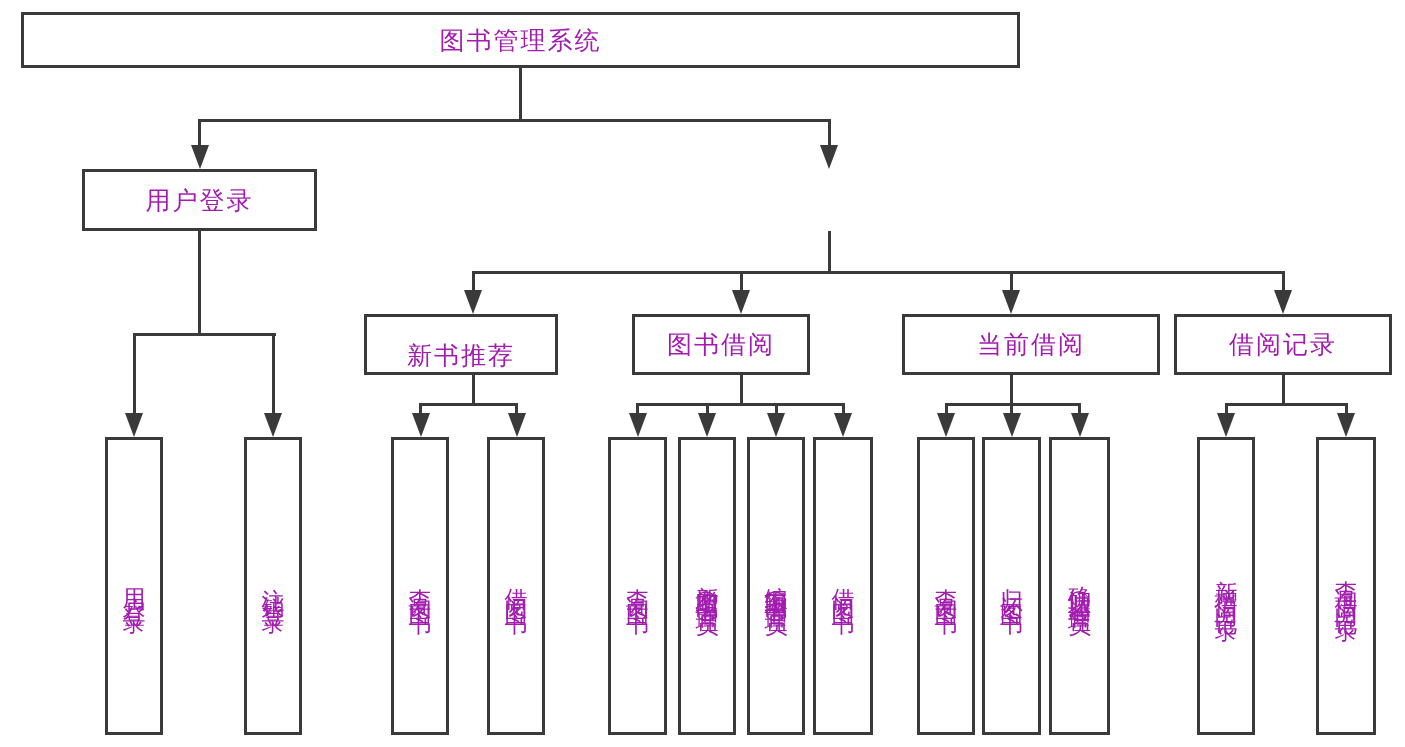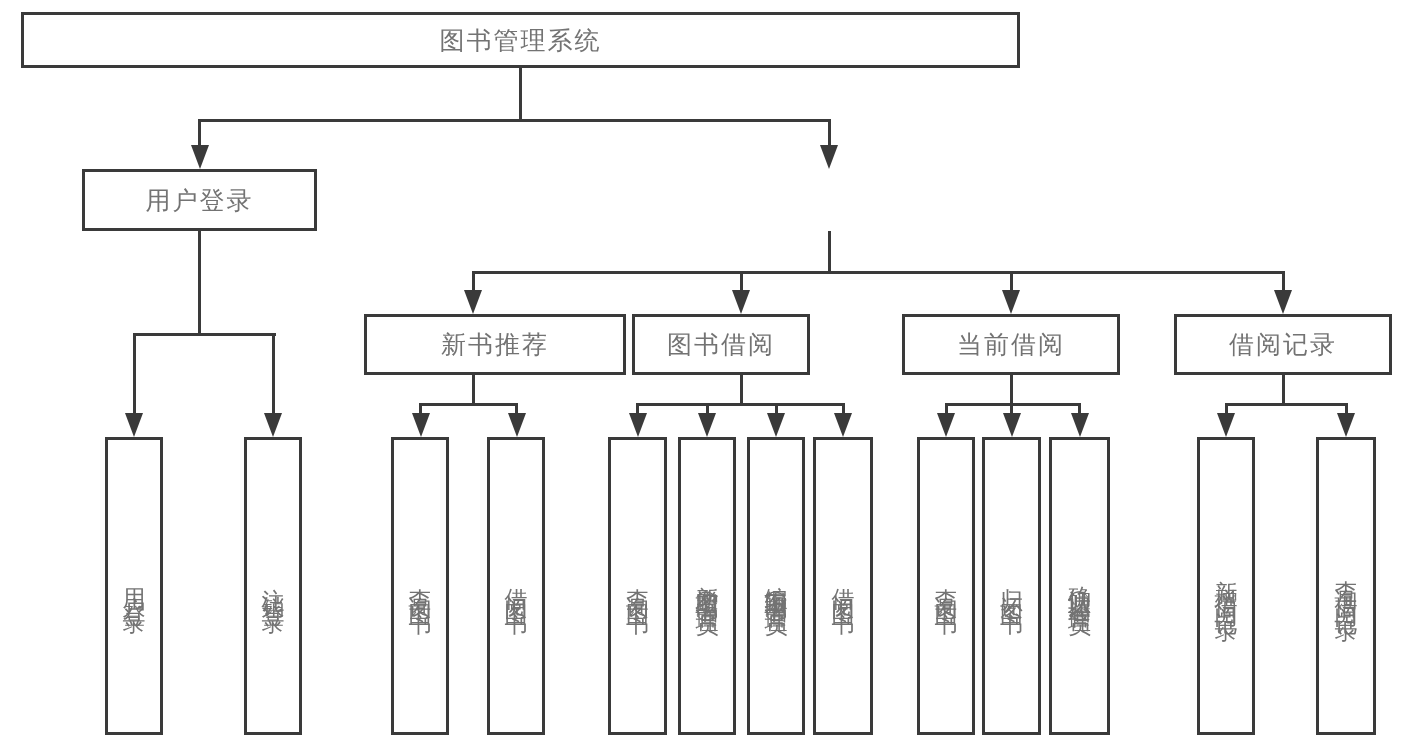--- a/index.html
+++ b/index.html
@@ -16,21 +16,21 @@
     overflow: hidden;
   }
   .box {
     position: absolute;
     box-sizing: border-box;
     border: 3px solid #3a3a3a;
     background: #ffffff;
     display: flex;
     align-items: center;
     justify-content: center;
-    color: #737373;
+    color: #a21caf;
   }
   .hlabel {
     font-size: 25px;
     letter-spacing: 2px;
     white-space: nowrap;
   }
   .vlabel {
     writing-mode: vertical-rl;
     font-size: 23px;
     letter-spacing: 8px;
@@ -99,27 +99,27 @@
   <div class="hline" style="left:472px; top:271px; width:813px;"></div>
   <div class="vline" style="left:472px; top:271px; height:21px;"></div>
   <div class="arrowhead" style="left:464px; top:290px;"></div>
   <div class="vline" style="left:740px; top:271px; height:21px;"></div>
   <div class="arrowhead" style="left:732px; top:290px;"></div>
   <div class="vline" style="left:1010px; top:271px; height:21px;"></div>
   <div class="arrowhead" style="left:1002px; top:290px;"></div>
   <div class="vline" style="left:1282px; top:271px; height:21px;"></div>
   <div class="arrowhead" style="left:1274px; top:290px;"></div>
 
-  <div class="box" style="left:364px; top:314px; width:262px; height:61px;">
+  <div class="box" style="left:364px; top:314px; width:194px; height:61px;align-items:flex-end;">
     <span class="hlabel">新书推荐</span>
   </div>
   <div class="box" style="left:632px; top:314px; width:178px; height:61px;">
     <span class="hlabel">图书借阅</span>
   </div>
-  <div class="box" style="left:902px; top:314px; width:218px; height:61px;">
+  <div class="box" style="left:902px; top:314px; width:258px; height:61px;">
     <span class="hlabel">当前借阅</span>
   </div>
   <div class="box" style="left:1174px; top:314px; width:218px; height:61px;">
     <span class="hlabel">借阅记录</span>
   </div>
 
   <div class="vline" style="left:472px; top:375px; height:30px;"></div>
   <div class="hline" style="left:419px; top:403px; width:99px;"></div>
   <div class="vline" style="left:419px; top:403px; height:12px;"></div>
   <div class="arrowhead" style="left:412px; top:413px;"></div>

